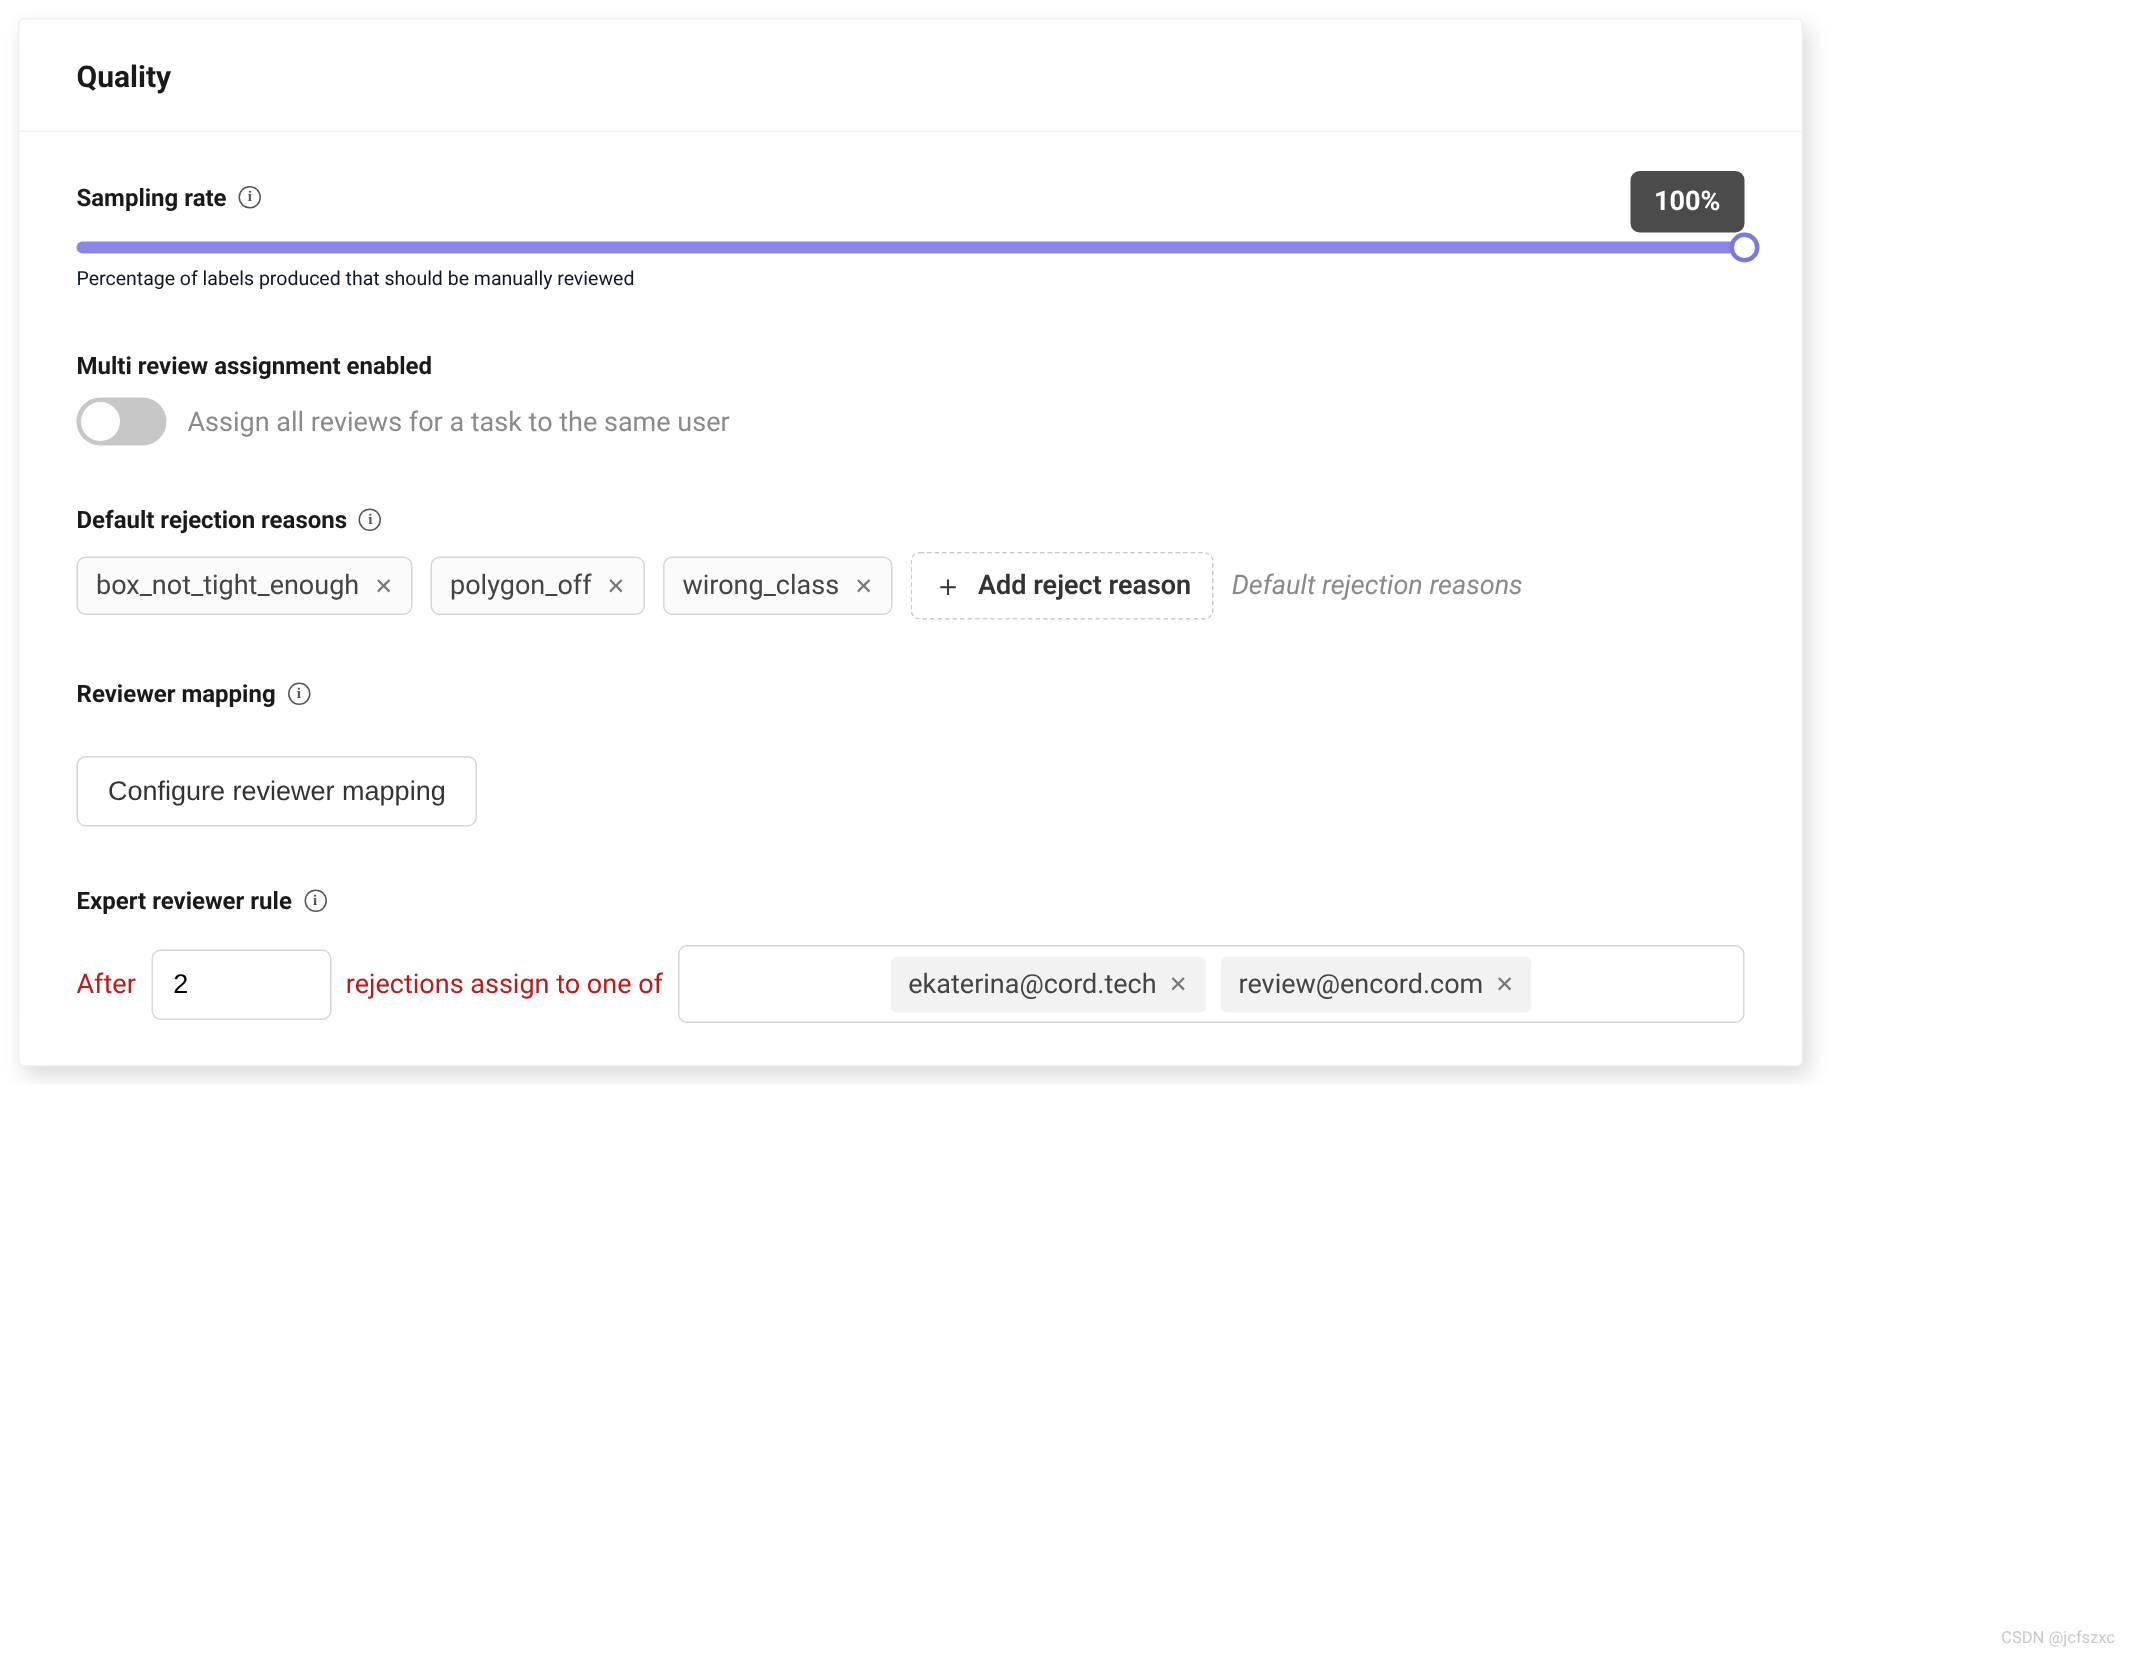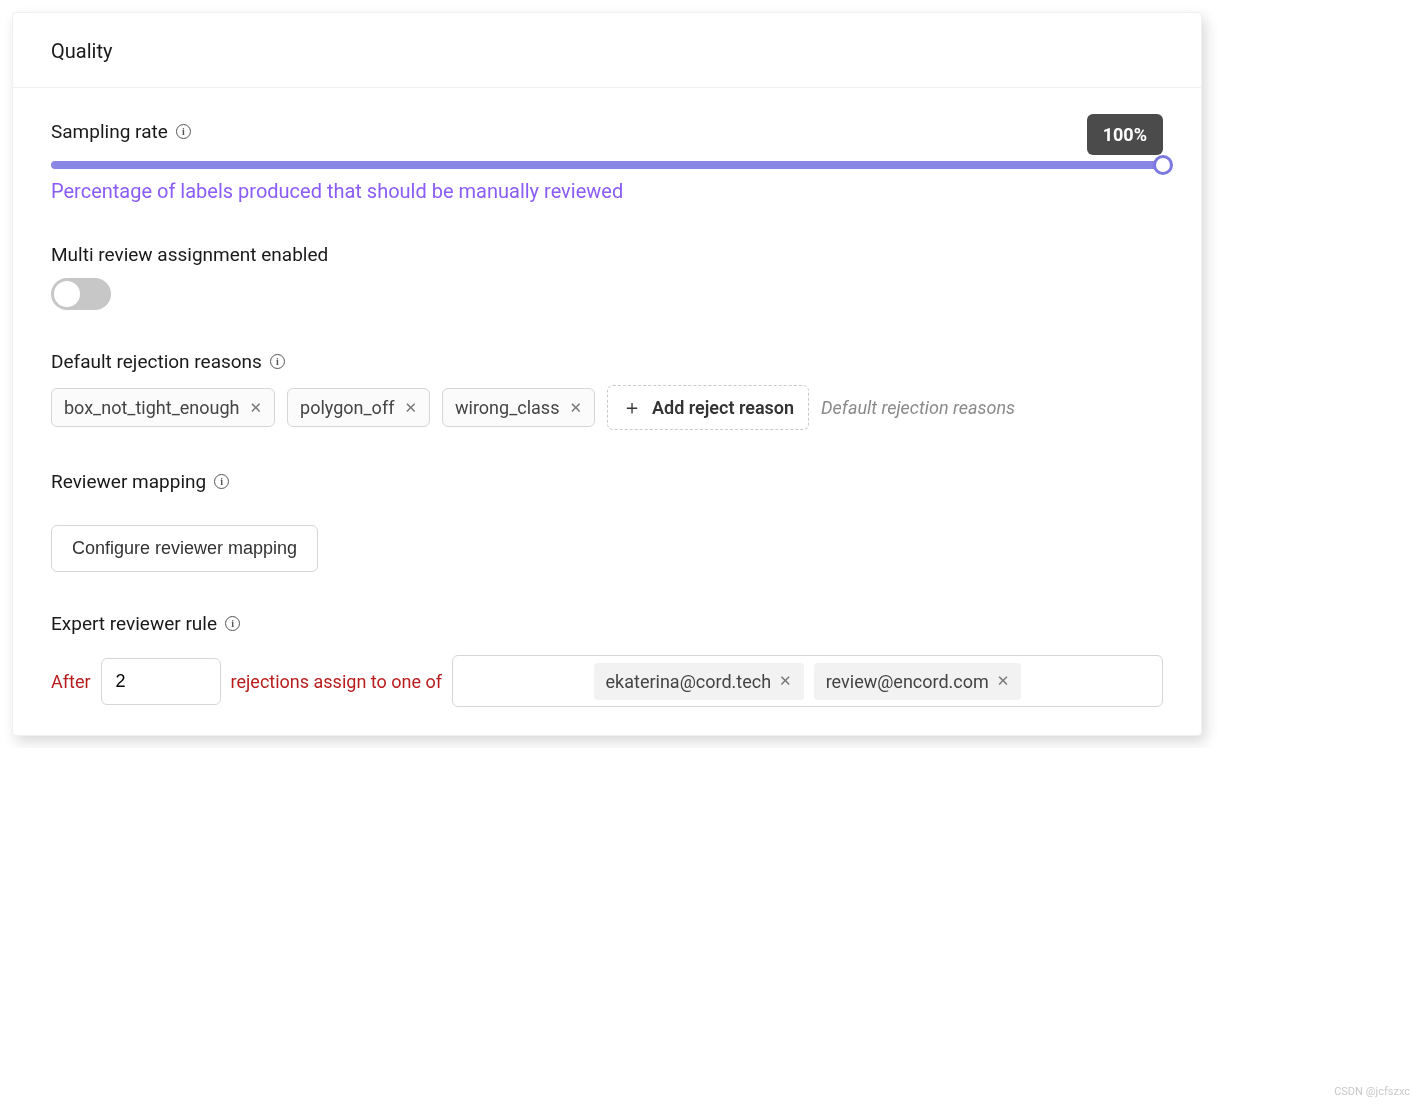--- a/index.html
+++ b/index.html
@@ -15,36 +15,36 @@
     border-radius: 4px;
     box-shadow: 4px 6px 14px rgba(0,0,0,0.15);
     background: #fff;
   }
   .panel-header {
     padding: 26px 38px 24px 38px;
     border-bottom: 1px solid #f0f0f0;
   }
   .panel-title {
     font-size: 20px;
-    font-weight: 400;
+    font-weight: 700;
   }
   .panel-body {
     padding: 26px 38px 28px 38px;
   }
   .section { margin-bottom: 40px; }
   .section:last-child { margin-bottom: 0; }
   .section-header {
     display: flex;
     align-items: center;
     gap: 8px;
     margin-bottom: 12px;
   }
   .section-label {
-    font-size: 19px;
-    font-weight: 400;
+    font-size: 16px;
+    font-weight: 700;
   }
   .info-icon {
     width: 15px;
     height: 15px;
     border: 1.5px solid #555;
     border-radius: 50%;
     display: inline-flex;
     align-items: center;
     justify-content: center;
     font-size: 10px;
@@ -86,22 +86,22 @@
     border-radius: 6px;
     margin-left: auto;
     margin-bottom: 6px;
   }
   .sampling-top {
     display: flex;
     align-items: center;
     justify-content: space-between;
   }
   .help-text {
-    font-size: 20px;
-    color: #8b5cf6;
+    font-size: 13px;
+    color: #0f172a;
     margin-bottom: 16px;
   }
   .btn {
     display: inline-block;
     background: #fff;
     border: 1px solid #d6d6d6;
     border-radius: 6px;
     padding: 12px 20px;
     font-size: 18px;
     color: #333;
@@ -247,20 +247,21 @@
     </div>
 
     <div class="section">
       <div class="section-header">
         <span class="section-label">Multi review assignment enabled</span>
       </div>
       <div class="toggle-row">
         <div class="toggle off">
           <div class="toggle-knob"></div>
         </div>
+        <span class="toggle-text">Assign all reviews for a task to the same user</span>
       </div>
     </div>
 
     <div class="section">
       <div class="section-header">
         <span class="section-label">Default rejection reasons</span>
         <span class="info-icon">i</span>
       </div>
       <div class="tag-row">
         <span class="tag">

